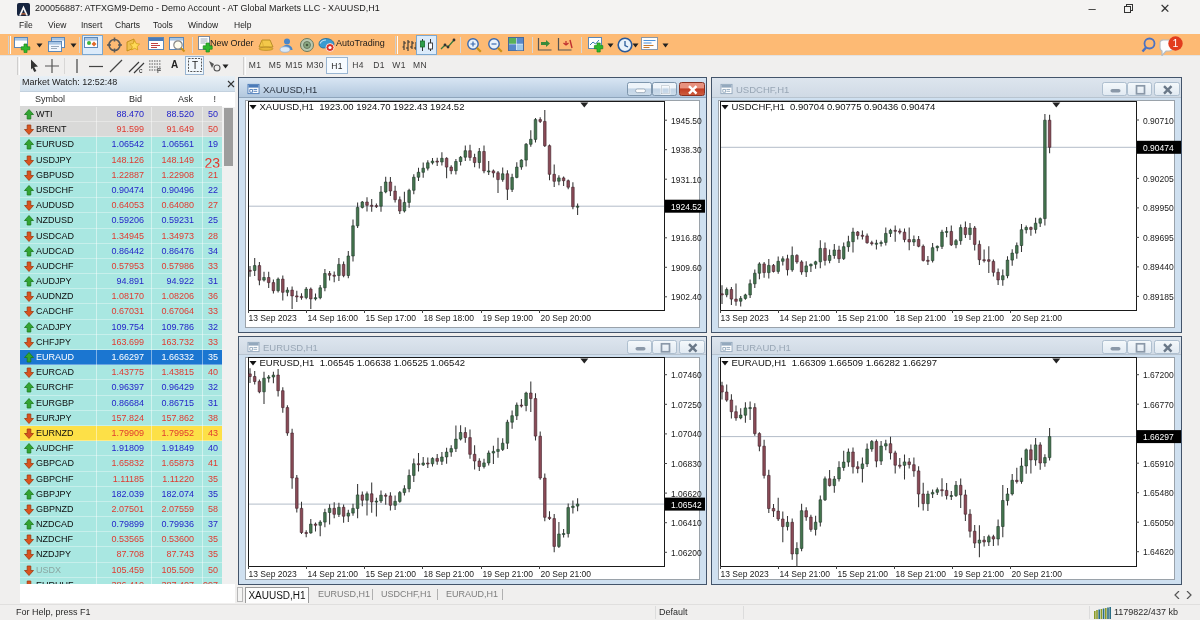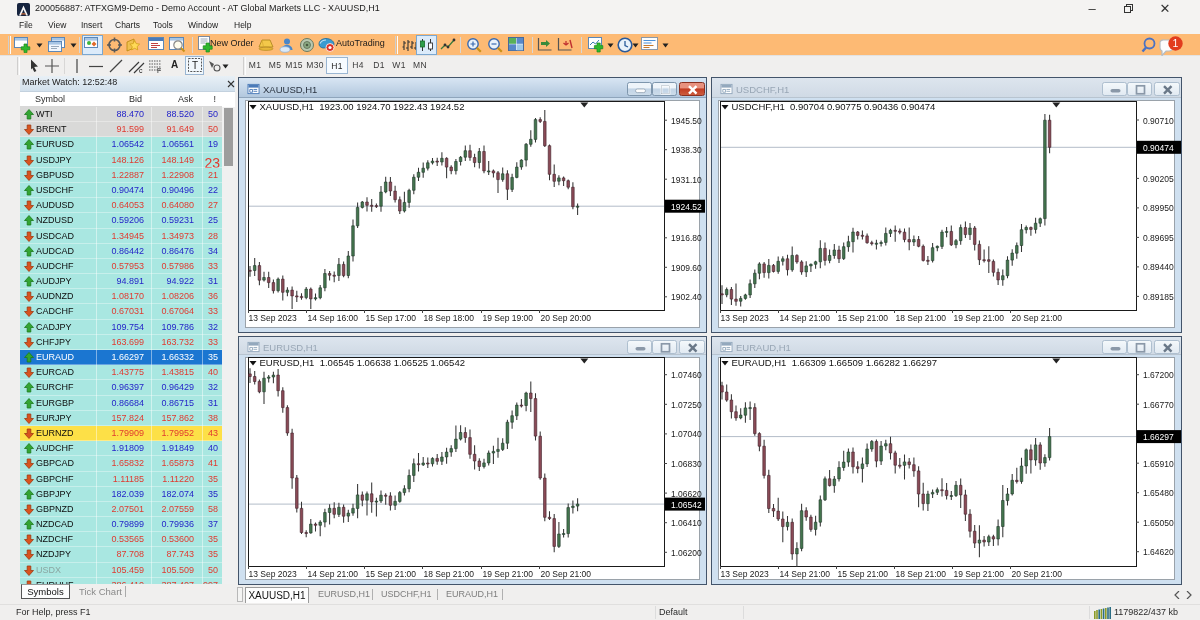--- a/index.html
+++ b/index.html
@@ -698,25 +698,20 @@
         <span class="ask dn" style="">387.407</span>
         <div style="position:absolute;left:75.5px;top:0;width:1px;height:100%;background:rgba(255,255,255,0.45)"></div>
         <div style="position:absolute;left:130.5px;top:0;width:1px;height:100%;background:rgba(255,255,255,0.45)"></div>
         <div style="position:absolute;left:181.5px;top:0;width:1px;height:100%;background:rgba(255,255,255,0.45)"></div>
         <span class="spr dn" style="position:absolute;left:178px;top:2px;width:20px;text-align:right;font-size:9px;">997</span>
       </div>
  </div>
  <div class="mwsb">
       <div class="thumb"></div>
     </div>
- <div class="mwtabs">
-   <div class="abs" style="left:1px;top:0px;width:49px;height:15px;background:#fdfdfd;border:1px solid #555;border-top:1px solid #999;color:#111;text-align:center;line-height:14px;">Symbols</div>
-   <div class="abs" style="left:59px;top:2px;color:#8a8a8a;">Tick Chart</div>
-   <div class="abs" style="left:105px;top:2px;width:1px;height:11px;background:#aaa"></div>
- </div>
 </div>
 <div class="win" style="left:238px;top:77px;width:469px;height:256px">
     <div class="wtitle act" style="height:20px">
       <svg class="wicon" style="top:5px" width="13" height="13" viewBox="0 0 13 13">
         <rect x="0.5" y="1.5" width="12" height="10" fill="#fff" stroke="#4a7ab8"></rect>
         <rect x="1" y="2" width="11" height="3" fill="#4a7ab8"></rect>
         <path d="M2.5 7h3v3h-3zM6.5 7h4M6.5 9h4" stroke="#4a7ab8" stroke-width="1" fill="none"></path>
       </svg>
       <span class="wt" style="top:6px">XAUUSD,H1</span>
       <div class="abs" style="left:388px;top:4px;width:25px;height:14px;background:linear-gradient(#eef4fa 40%,#c2d4e6 50%,#ccdcea);border:1px solid #7e96ad;border-radius:2.5px"><svg width="25" height="14" viewBox="0 0 25 14">

